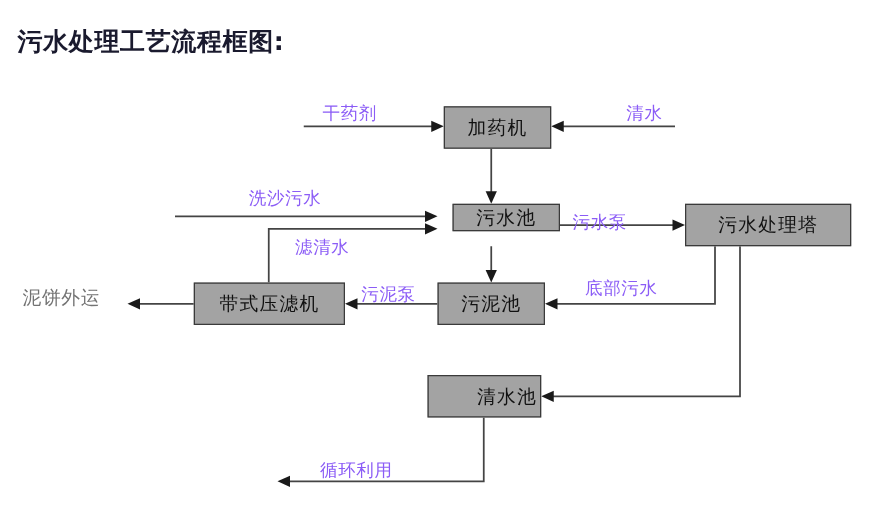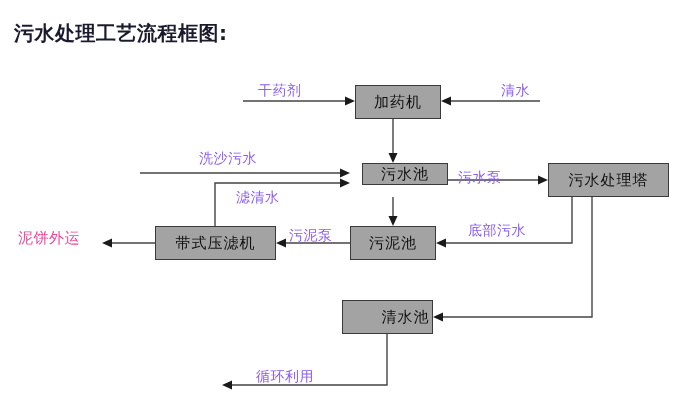--- a/index.html
+++ b/index.html
@@ -36,21 +36,21 @@
     position:absolute;
     font-size:14px;
     color:#8b5cf6;
     letter-spacing:0.5px;
     white-space:nowrap;
     background:transparent;
   }
   .term-label{
     position:absolute;
     font-size:15px;
-    color:#ec4899;
+    color:#737373;
     letter-spacing:0.5px;
     white-space:nowrap;
   }
   svg line, svg polyline, svg path{
     stroke:#444444;
     stroke-width:1.4;
     fill:none;
   }
   svg polygon.arrowhead{fill:#1a1a1a;stroke:none;}
 </style>
@@ -123,21 +123,21 @@
 </svg>
 
 <div class="node" style="left:355px;top:85px;width:86px;height:34px;">
   <span>加药机</span>
 </div>
 
 <div class="node" style="left:362px;top:163px;width:86px;height:22px;">
   <span>污水池</span>
 </div>
 
-<div class="node" style="left:548px;top:163px;width:121px;height:34px;">
+<div class="node" style="left:548px;top:163px;width:133px;height:34px;">
   <span>污水处理塔</span>
 </div>
 
 <div class="node" style="left:155px;top:226px;width:121px;height:34px;">
   <span>带式压滤机</span>
 </div>
 
 <div class="node" style="left:350px;top:226px;width:86px;height:34px;">
   <span>污泥池</span>
 </div>

